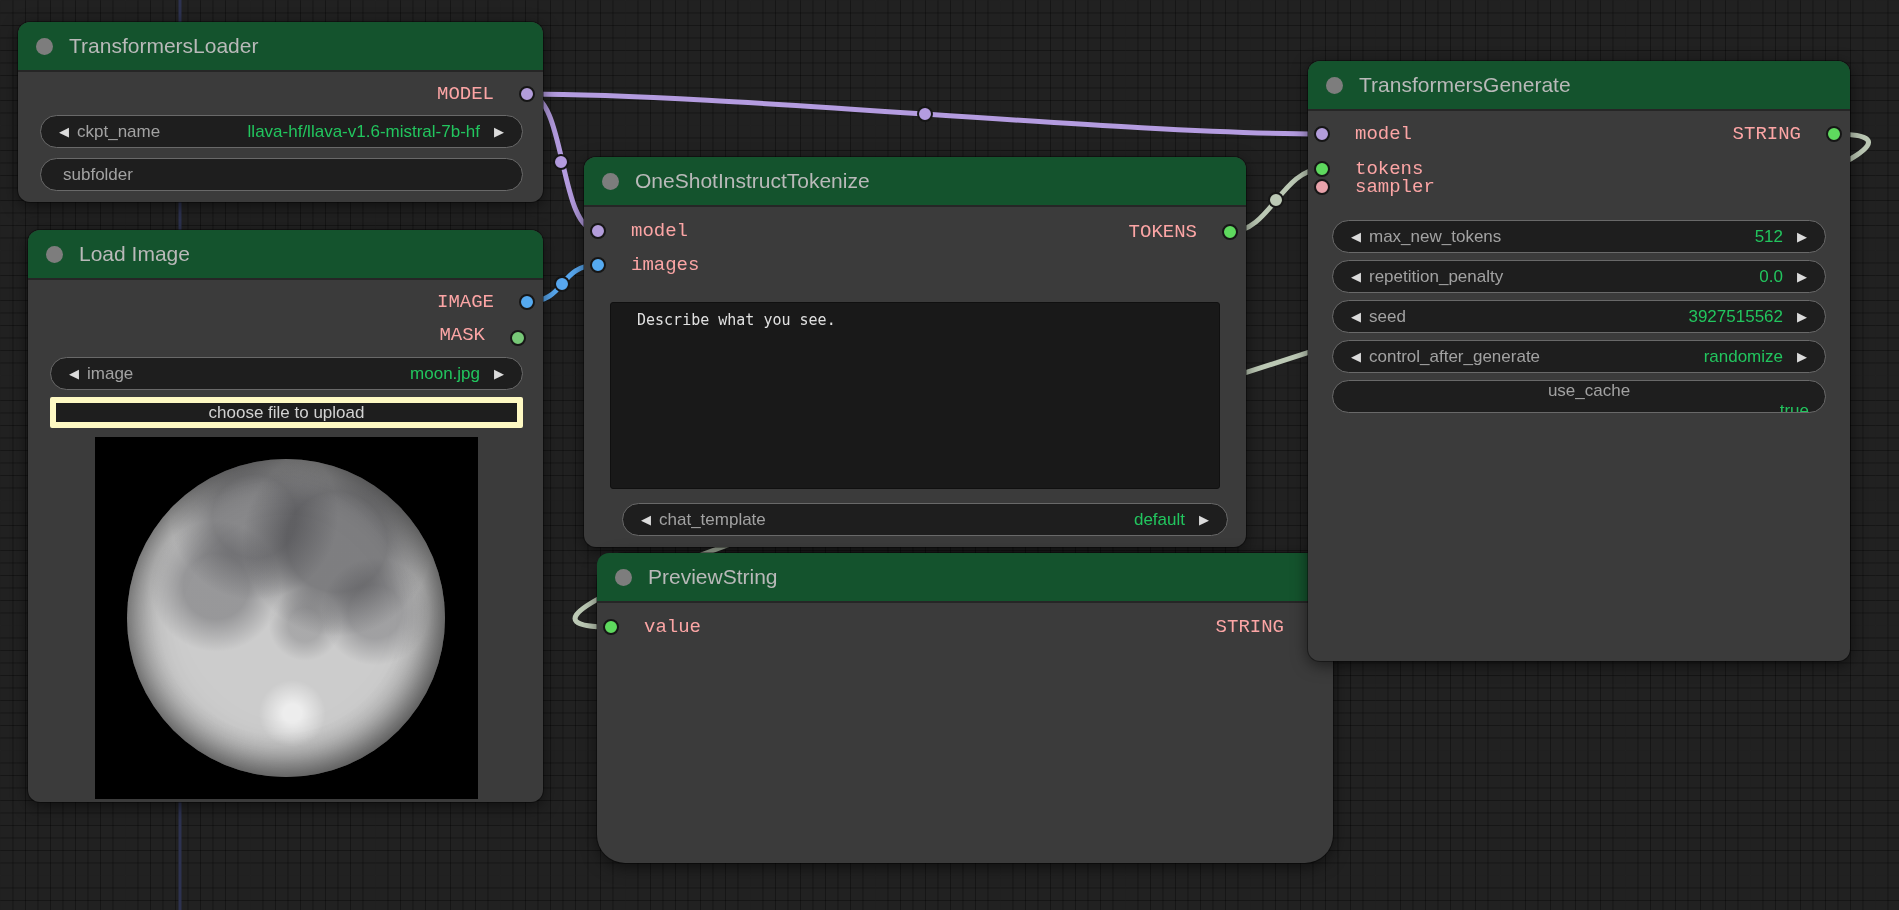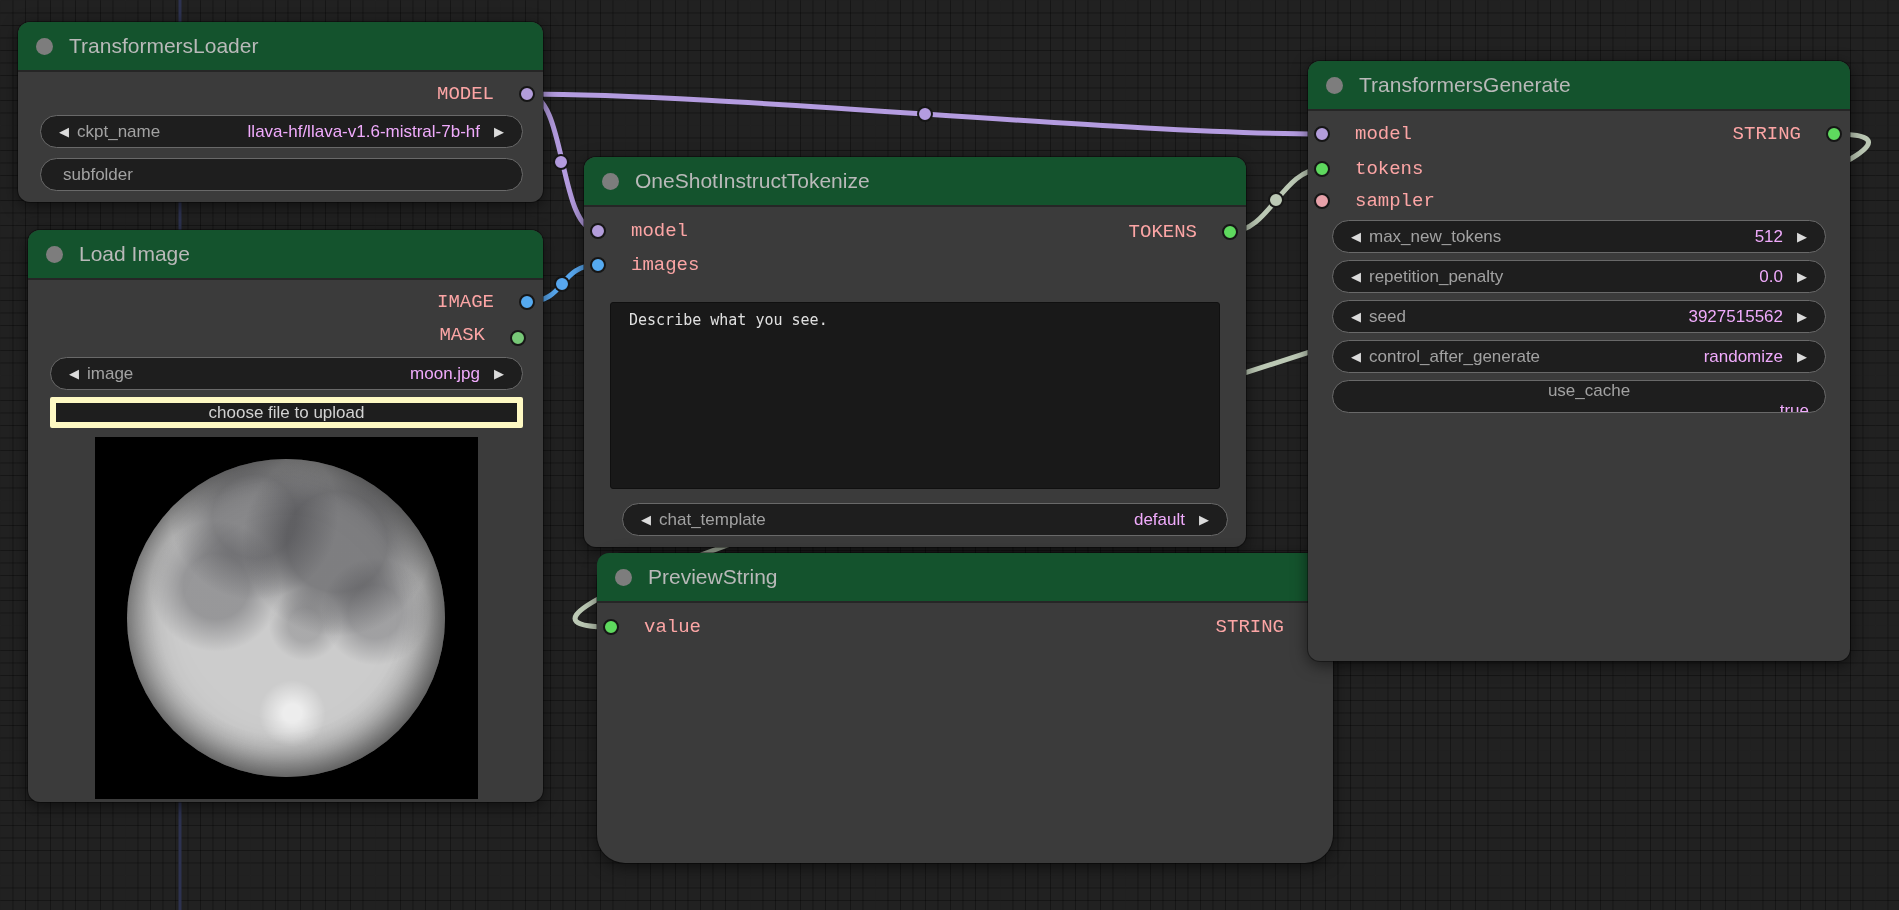--- a/index.html
+++ b/index.html
@@ -32,30 +32,30 @@
   .dot-green{background:#5ed95e;}
   .dot-green-soft{background:#77c877;}
   .dot-pink{background:#e8a2aa;}
   .dot-gray{background:#958fa2;}
 
   .pill{position:absolute;background:#1e1e1e;border:1px solid #696969;border-radius:17px;
     display:flex;align-items:center;font-size:17px;color:#a2a2a2;padding:0 12px;
     box-sizing:border-box;white-space:nowrap;overflow:hidden;}
   .arrow{color:#dcdcdc;font-size:13px;flex:none;width:22px;text-align:center;}
   .wlabel{margin-left:2px;}
-  .wvalue{margin-left:auto;color:#f0abfc;padding:0 8px;}
+  .wvalue{margin-left:auto;color:#22c55e;padding:0 8px;}
   .toggle{width:21px;height:21px;border-radius:50%;background:#7e96ac;flex:none;margin-right:-2px;}
 
   .upload-btn{position:absolute;background:#1e1e1e;border:6px solid #fef9c3;border-radius:2px;
     color:#d2d2d2;font-size:17px;display:flex;align-items:center;justify-content:center;
     box-sizing:border-box;}
 
   .prompt-box{position:absolute;background:#191919;border:1px solid #101010;border-radius:3px;
     color:#e0e0e0;font-family:"DejaVu Sans Mono", monospace;font-size:15px;
-    padding:8px 18px;box-sizing:border-box;}
+    padding:8px 26px;box-sizing:border-box;}
 
   .image-preview{position:absolute;background:#000;}
   .moon{position:absolute;left:32px;top:22px;width:318px;height:318px;border-radius:50%;
     background:
       radial-gradient(circle at 52% 80%, rgba(255,255,255,.65) 0 3%, transparent 11%),
       radial-gradient(circle at 66% 26%, rgba(62,62,66,.55) 0 16%, transparent 30%),
       radial-gradient(circle at 40% 18%, rgba(70,70,74,.5) 0 13%, transparent 26%),
       radial-gradient(circle at 28% 40%, rgba(88,88,92,.45) 0 11%, transparent 22%),
       radial-gradient(circle at 78% 48%, rgba(95,95,99,.4) 0 9%, transparent 18%),
       radial-gradient(circle at 56% 52%, rgba(105,105,108,.35) 0 7%, transparent 15%),
@@ -178,21 +178,21 @@
       <span>TransformersGenerate</span>
     </div>
     <div class="slot" style="left:6px;top:73px;">
       <span class="dot dot-purple"></span>
       <span>model</span>
     </div>
     <div class="slot" style="left:6px;top:108px;">
       <span class="dot dot-green"></span>
       <span>tokens</span>
     </div>
-    <div class="slot" style="left:6px;top:140px;align-items:center;">
+    <div class="slot" style="left:6px;top:126px;align-items:center;">
       <span class="dot dot-pink"></span>
       <span>sampler</span>
     </div>
     <div class="slot" style="right:8px;top:73px;">
       <span>STRING</span>
       <span class="dot dot-green"></span>
     </div>
 
     <div class="pill" style="left:24px;top:159px;width:494px;height:33px;">
       <span class="arrow">◀</span>

